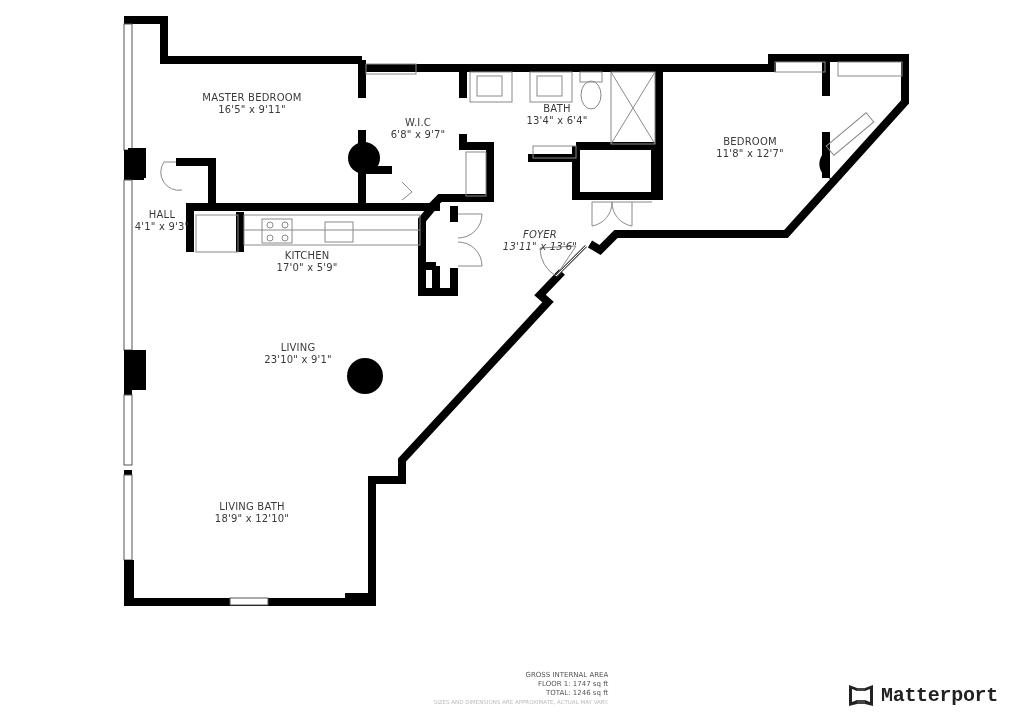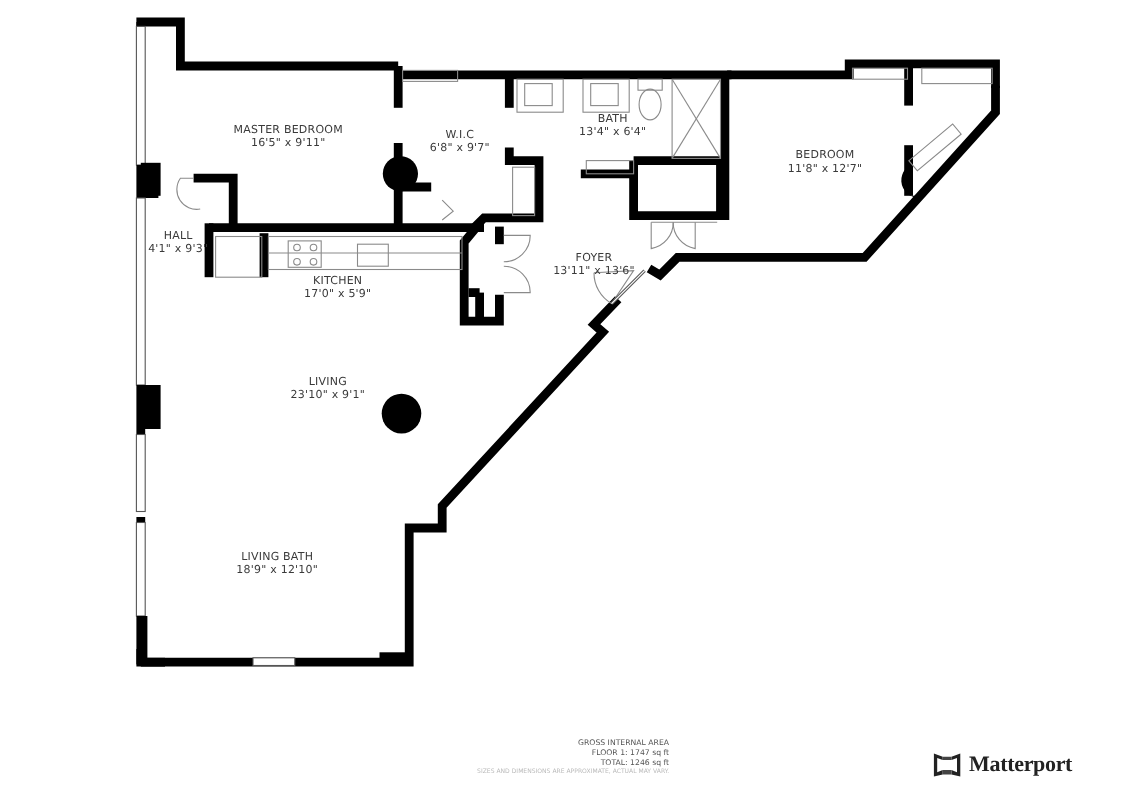--- a/index.html
+++ b/index.html
@@ -3,21 +3,21 @@
 <meta charset="utf-8">
 <style>
   html, body { margin: 0; padding: 0; background: #ffffff; }
   body { width: 1030px; height: 728px; position: relative; overflow: hidden; font-family: "DejaVu Sans", sans-serif; }
   #plan { position: absolute; left: 0; top: 0; }
   .room-label { position: absolute; text-align: center; color: #3a3a3a; font-size: 10px; line-height: 12px; letter-spacing: 0.2px; white-space: nowrap; transform: translateX(-50%); }
   .room-label .dim { display: block; }
   .footer { position: absolute; left: 521px; top: 671px; transform: translateX(-50%); text-align: right; font-size: 7px; line-height: 9px; color: #555; white-space: nowrap; }
   .footer .note { color: #bbb; font-size: 5.5px; }
   .brand { position: absolute; left: 848px; top: 683px; display: flex; align-items: center; gap: 7px; }
-  .brand-text { font-family: Liberation Serif, serif; font-weight: bold; font-size: 20px; color: #222; letter-spacing: -0.3px; }
+  .brand-text { font-family: Liberation Mono, monospace; font-weight: bold; font-size: 20px; color: #222; letter-spacing: -0.3px; }
 </style>
 </head>
 <body>
 
 <svg id="plan" width="1030" height="728" viewBox="0 0 1030 728">
   <g fill="none" stroke="#000" stroke-width="8" stroke-linejoin="miter">
 
     <polyline points="124,20 164,20 164,60 362,60"></polyline>
 
     <line x1="362" y1="68" x2="665" y2="68"></line>
@@ -119,21 +119,21 @@
     <path d="M458,266 L482,266 A24,24 0 0,0 458,242"></path>
     <path d="M540,248 L576,246 L556,276 A32,32 0 0,1 540,248"></path>
     <path d="M176,162 L164,162 A18,18 0 0,0 182,190"></path>
     <polyline points="402,182 412,192 402,200"></polyline>
   </g>
 
   <line x1="556" y1="276" x2="586" y2="246" stroke="#555" stroke-width="3"></line>
   <line x1="556" y1="276" x2="586" y2="246" stroke="#fff" stroke-width="1"></line>
 </svg>
 
-<div class="room-label" style="left:252px;top:113px;margin-left:10px;">
+<div class="room-label" style="left:252px;top:92px;">
   <span>MASTER BEDROOM</span>
   <span class="dim">16'5" x 9'11"</span>
 </div>
 <div class="room-label" style="left:418px;top:117px;">
   <span>W.I.C</span>
   <span class="dim">6'8" x 9'7"</span>
 </div>
 <div class="room-label" style="left:557px;top:103px;">
   <span>BATH</span>
   <span class="dim">13'4" x 6'4"</span>
@@ -143,21 +143,21 @@
   <span class="dim">11'8" x 12'7"</span>
 </div>
 <div class="room-label" style="left:162px;top:209px;">
   <span>HALL</span>
   <span class="dim">4'1" x 9'3"</span>
 </div>
 <div class="room-label" style="left:307px;top:250px;">
   <span>KITCHEN</span>
   <span class="dim">17'0" x 5'9"</span>
 </div>
-<div class="room-label" style="left:540px;top:229px;">
+<div class="room-label" style="left:540px;top:229px;font-style:italic;">
   <span>FOYER</span>
   <span class="dim">13'11" x 13'6"</span>
 </div>
 <div class="room-label" style="left:298px;top:342px;">
   <span>LIVING</span>
   <span class="dim">23'10" x 9'1"</span>
 </div>
 <div class="room-label" style="left:252px;top:501px;">
   <span>LIVING BATH</span>
   <span class="dim">18'9" x 12'10"</span>

